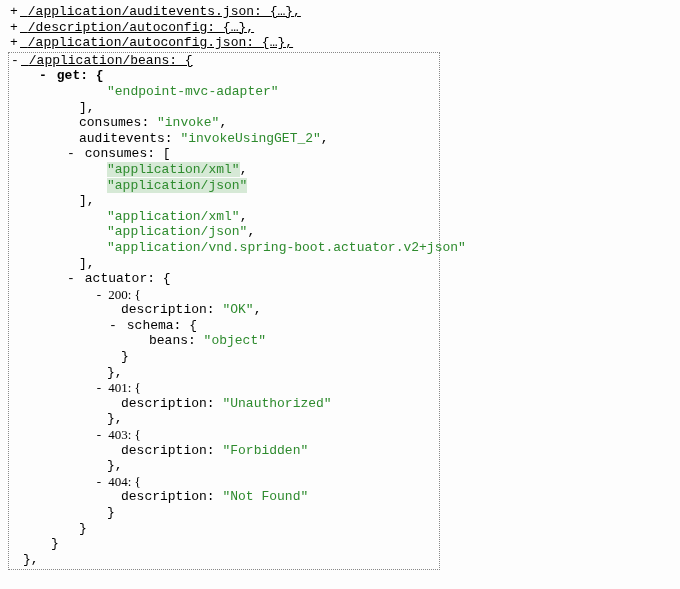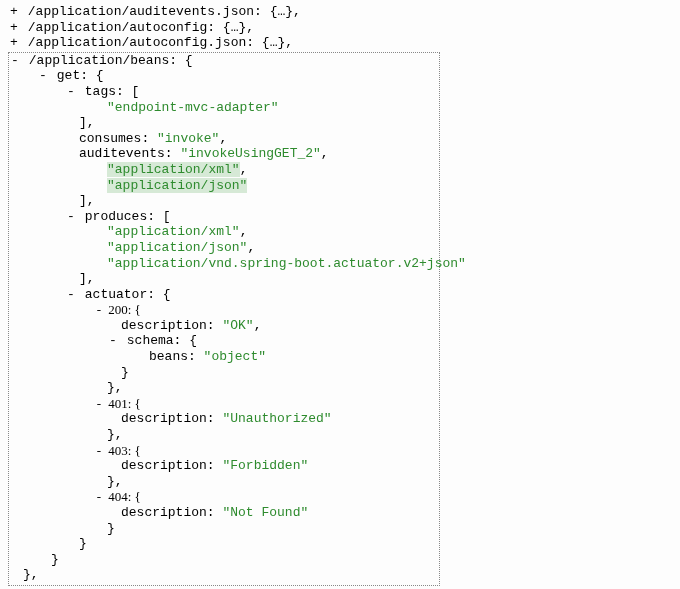--- a/index.html
+++ b/index.html
@@ -18,22 +18,22 @@
     .toggle {
       display: inline-block;
       width: 12px;
       text-align: center;
       color: #000;
       user-select: none;
     }
     .key { color: #000; }
     .string { color: #2e8b2e; }
     .punc { color: #000; }
-    .indent1 { padding-left: 0; }
-    .indent2 { padding-left: 28px; }
+    .indent1 { padding-left: 0; text-decoration: underline; }
+    .indent2 { padding-left: 28px; font-weight: bold; }
     .indent3 { padding-left: 56px; }
     .indent4 { padding-left: 70px; }
     .indent5 { padding-left: 98px; }
     .indent6 { padding-left: 84px; font-family: Liberation Serif, serif; }
     .indent7 { padding-left: 112px; }
     .indent8 { padding-left: 140px; }
     .hl {
       background: #d6e9d6;
     }
     .expanded-box {
@@ -45,72 +45,68 @@
   </style>
 </head>
 <body>
 
 <div class="line indent1">
   <span class="toggle">+</span>
   <span class="key">/application/auditevents.json</span><span class="punc">: {…},</span>
 </div>
 <div class="line indent1">
   <span class="toggle">+</span>
-  <span class="key">/application/autoconfig</span><span class="punc">: {…},</span>
+  <span class="key">/description/autoconfig</span><span class="punc">: {…},</span>
 </div>
 <div class="line indent1">
   <span class="toggle">+</span>
   <span class="key">/application/autoconfig.json</span><span class="punc">: {…},</span>
 </div>
 
 <div class="expanded-box">
 
   <div class="line indent1">
     <span class="toggle">-</span>
     <span class="key">/application/beans</span><span class="punc">: {</span>
   </div>
 
   <div class="line indent2">
     <span class="toggle">-</span>
     <span class="key">get: {</span>
   </div>
 
-  <div class="line indent3">
-    <span class="toggle">-</span>
-    <span class="key">tags: [</span>
-  </div>
   <div class="line indent5">
     <span class="string">"endpoint-mvc-adapter"</span>
   </div>
   <div class="line indent4">
     <span class="punc">],</span>
   </div>
 
   <div class="line indent4">
     <span class="key">consumes: </span><span class="string">"invoke"</span><span class="punc">,</span>
   </div>
 
   <div class="line indent4">
     <span class="key">auditevents: </span><span class="string">"invokeUsingGET_2"</span><span class="punc">,</span>
   </div>
 
+  <div class="line indent3">
+    <span class="toggle">-</span>
+    <span class="key">consumes: [</span>
+  </div>
   <div class="line indent5">
     <span class="string hl">"application/xml"</span><span class="punc">,</span>
   </div>
   <div class="line indent5">
     <span class="string hl">"application/json"</span>
   </div>
   <div class="line indent4">
     <span class="punc">],</span>
   </div>
 
-  <div class="line indent3">
-    <span class="toggle">-</span>
-    <span class="key">produces: [</span>
-  </div>
   <div class="line indent5">
     <span class="string">"application/xml"</span><span class="punc">,</span>
   </div>
   <div class="line indent5">
     <span class="string">"application/json"</span><span class="punc">,</span>
   </div>
   <div class="line indent5">
     <span class="string">"application/vnd.spring-boot.actuator.v2+json"</span>
   </div>
   <div class="line indent4">

